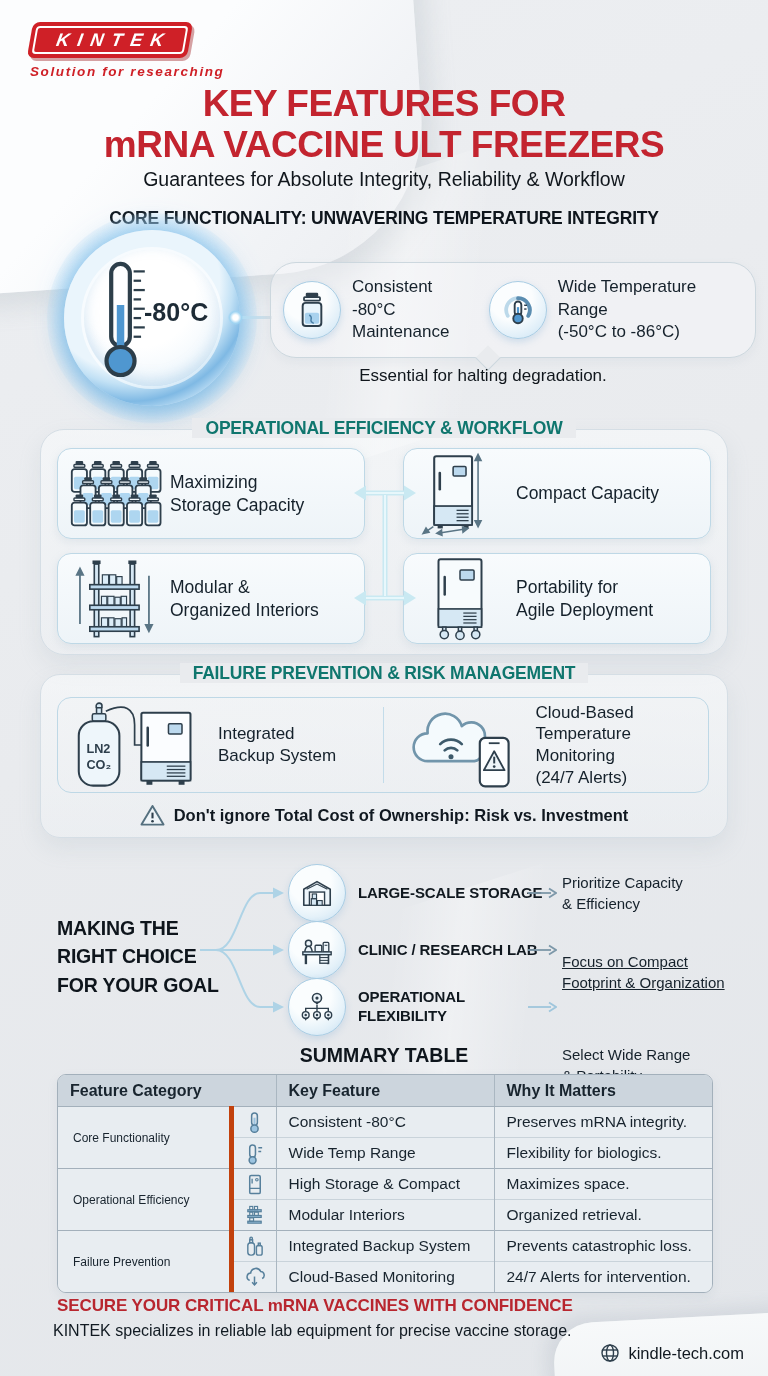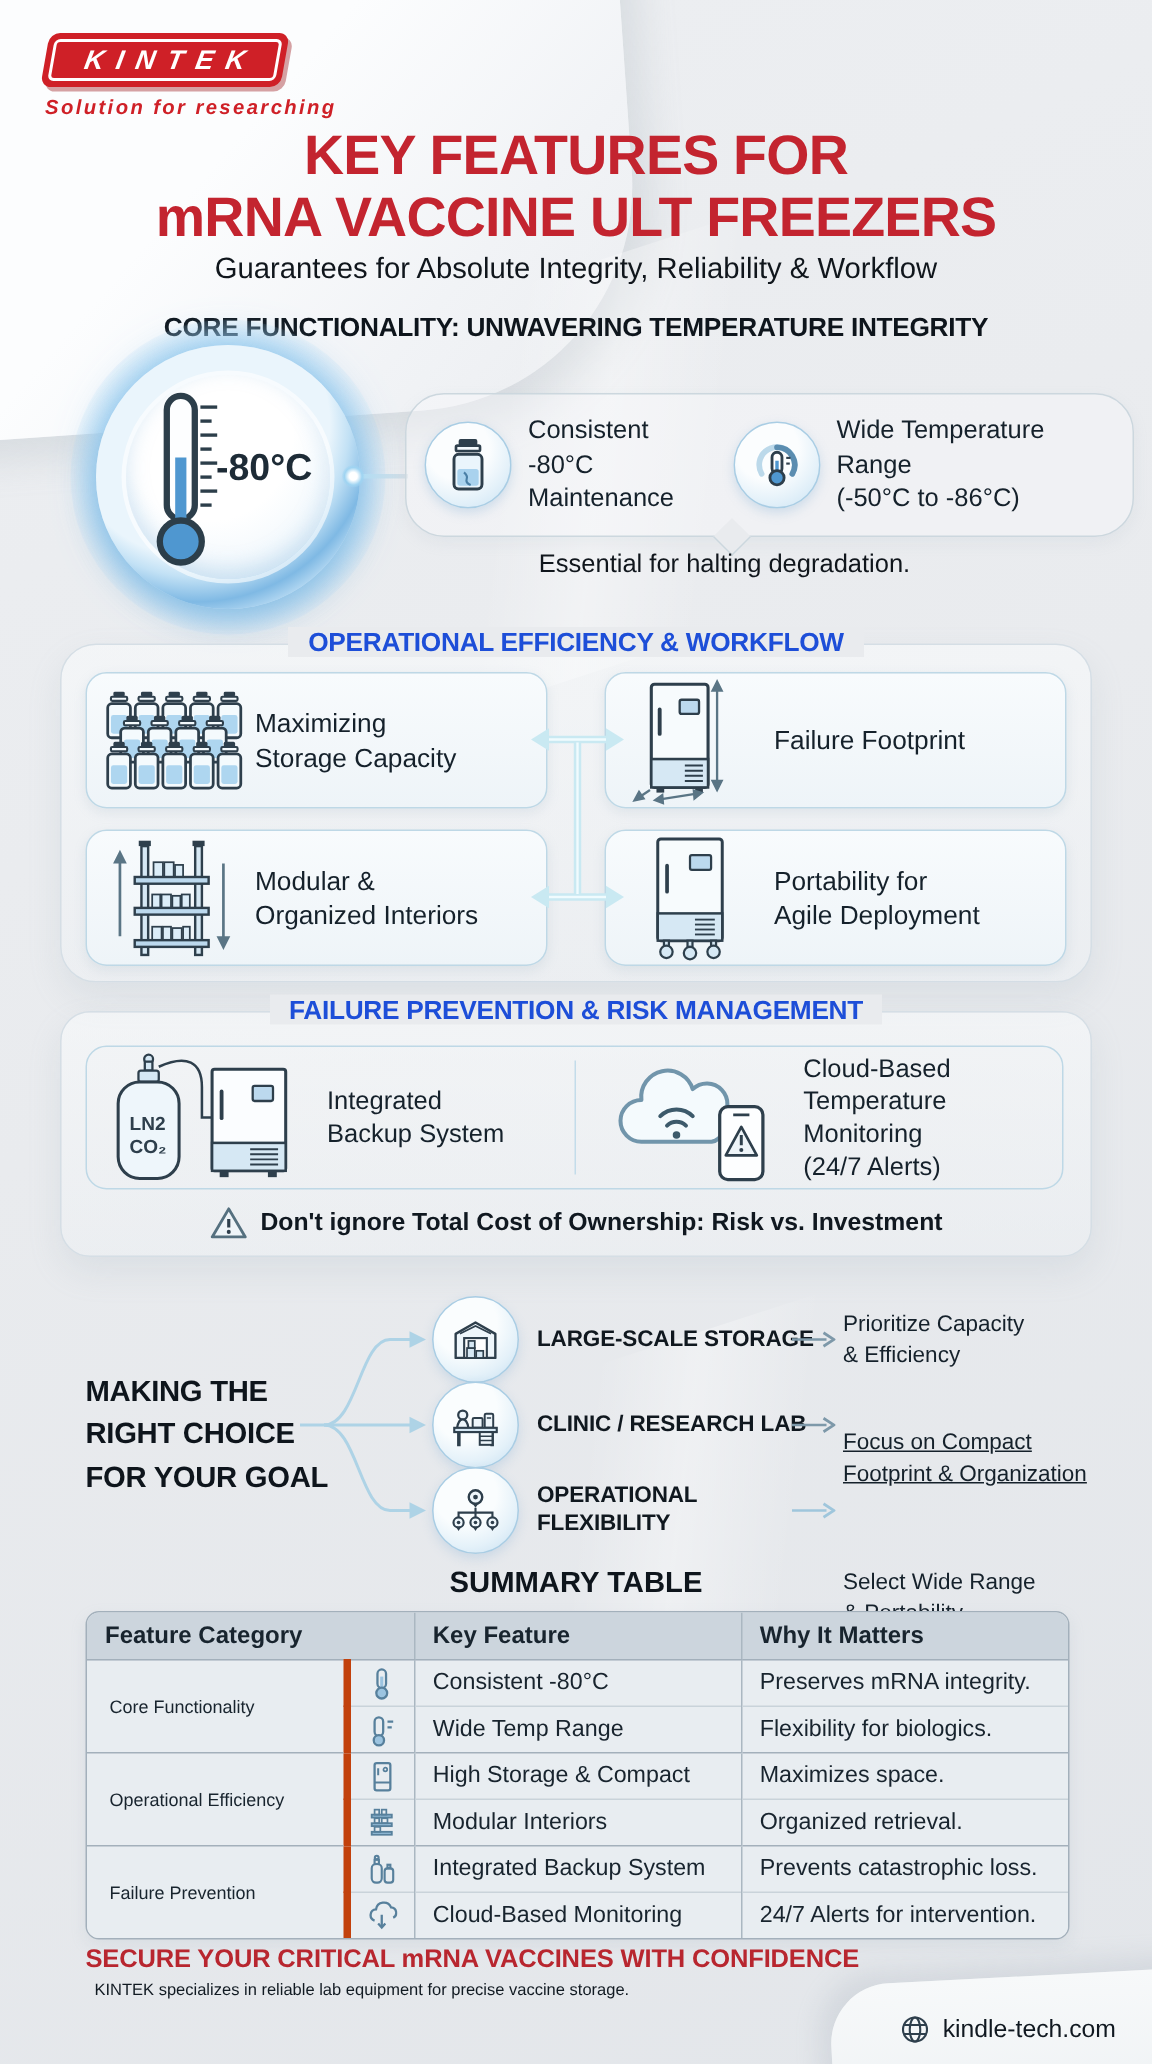--- a/index.html
+++ b/index.html
@@ -67,21 +67,21 @@
   .core-note{position:absolute;left:240px;top:366px;width:486px;text-align:center;
     font-size:17px;font-weight:500;color:#10161c;}
 
   
   .container{position:absolute;border:1.6px solid #d5dee5;border-radius:24px;
     background:linear-gradient(180deg,rgba(250,252,253,.55),rgba(242,246,249,.3));
     box-shadow:0 10px 22px rgba(150,165,180,.16);}
   .op-container{left:40px;top:429px;width:686px;height:224px;}
   .fail-container{left:40px;top:674px;width:686px;height:162px;border-radius:20px;}
   .section-title{position:absolute;left:0;width:768px;text-align:center;font-size:17.5px;
-    font-weight:800;color:#1d4ed8;letter-spacing:-0.2px;}
+    font-weight:800;color:#0f766e;letter-spacing:-0.2px;}
   .section-title span{background:#e9ebee;padding:0 13px;}
   .op-title{top:418px;}
   .fail-title{top:663px;}
 
   .op-card{position:absolute;width:308px;height:91px;border:1.6px solid #bed8e6;border-radius:14px;
     background:linear-gradient(180deg,#f8fbfd,#eef4f8);box-shadow:0 3px 8px rgba(150,170,190,.18);
     display:flex;align-items:center;box-sizing:border-box;}
   .op-icon{width:112px;flex:0 0 112px;display:flex;align-items:center;justify-content:center;}
   .op-text{font-size:17.5px;font-weight:500;color:#15212b;line-height:1.3;}
 
@@ -121,21 +121,21 @@
   td.feat{border-right:1.5px solid #aab7c1;}
   th.h1{border-right:1.5px solid #aab7c1;}
   th.h2{border-right:1.5px solid #aab7c1;}
   tr.grp td{border-top:1.5px solid #a3b0bb;}
   tbody tr:first-child td{border-top:none;}
   tr.sub td{border-top:1px solid #c9d3da;}
 
   
   .footer-heading{position:absolute;left:57px;top:1296px;font-size:17px;font-weight:800;
     color:#b8262f;letter-spacing:-0.1px;}
-  .footer-lines{position:absolute;left:63px;top:1320px;font-size:11px;color:#111a22;line-height:1.4;}
+  .footer-lines{position:absolute;left:53px;top:1320px;font-size:16px;color:#111a22;line-height:1.4;}
   .site{position:absolute;right:24px;bottom:13px;display:flex;align-items:center;gap:8px;
     font-size:16.5px;font-weight:500;color:#101820;}
 
   svg{display:block;}
 </style>
 </head>
 <body>
 
 <div class="canvas">
 
@@ -277,21 +277,21 @@
             <path d="M67,88 L63.5,81 L70.5,81 Z"></path>
           <line x1="6" y1="94" x2="15" y2="88"></line>
             <path d="M3,96 L10,94.5 L6.5,89.5 Z"></path>
           <line x1="24" y1="95" x2="50" y2="91"></line>
             <path d="M19,95.8 L25,98 L24.5,92 Z"></path>
             <path d="M55,90.2 L49,88.5 L49.5,94.5 Z"></path>
         </g>
       </svg>
     </div>
     <div class="op-text">
-      <div>Failure Footprint</div>
+      <div>Compact Capacity</div>
       <div></div>
     </div>
   </div>
 
   <div class="op-card" style="left:57px;top:553px;">
     <div class="op-icon">
       <svg width="86" height="86" viewBox="0 0 96 96">
         <rect x="24" y="5" width="9" height="4" fill="#2e3f4c"></rect>
           <rect x="64" y="5" width="9" height="4" fill="#2e3f4c"></rect>
         <rect x="26" y="9" width="5" height="81" fill="#d6e8f4" stroke="#2e3f4c" stroke-width="1.8"></rect>

